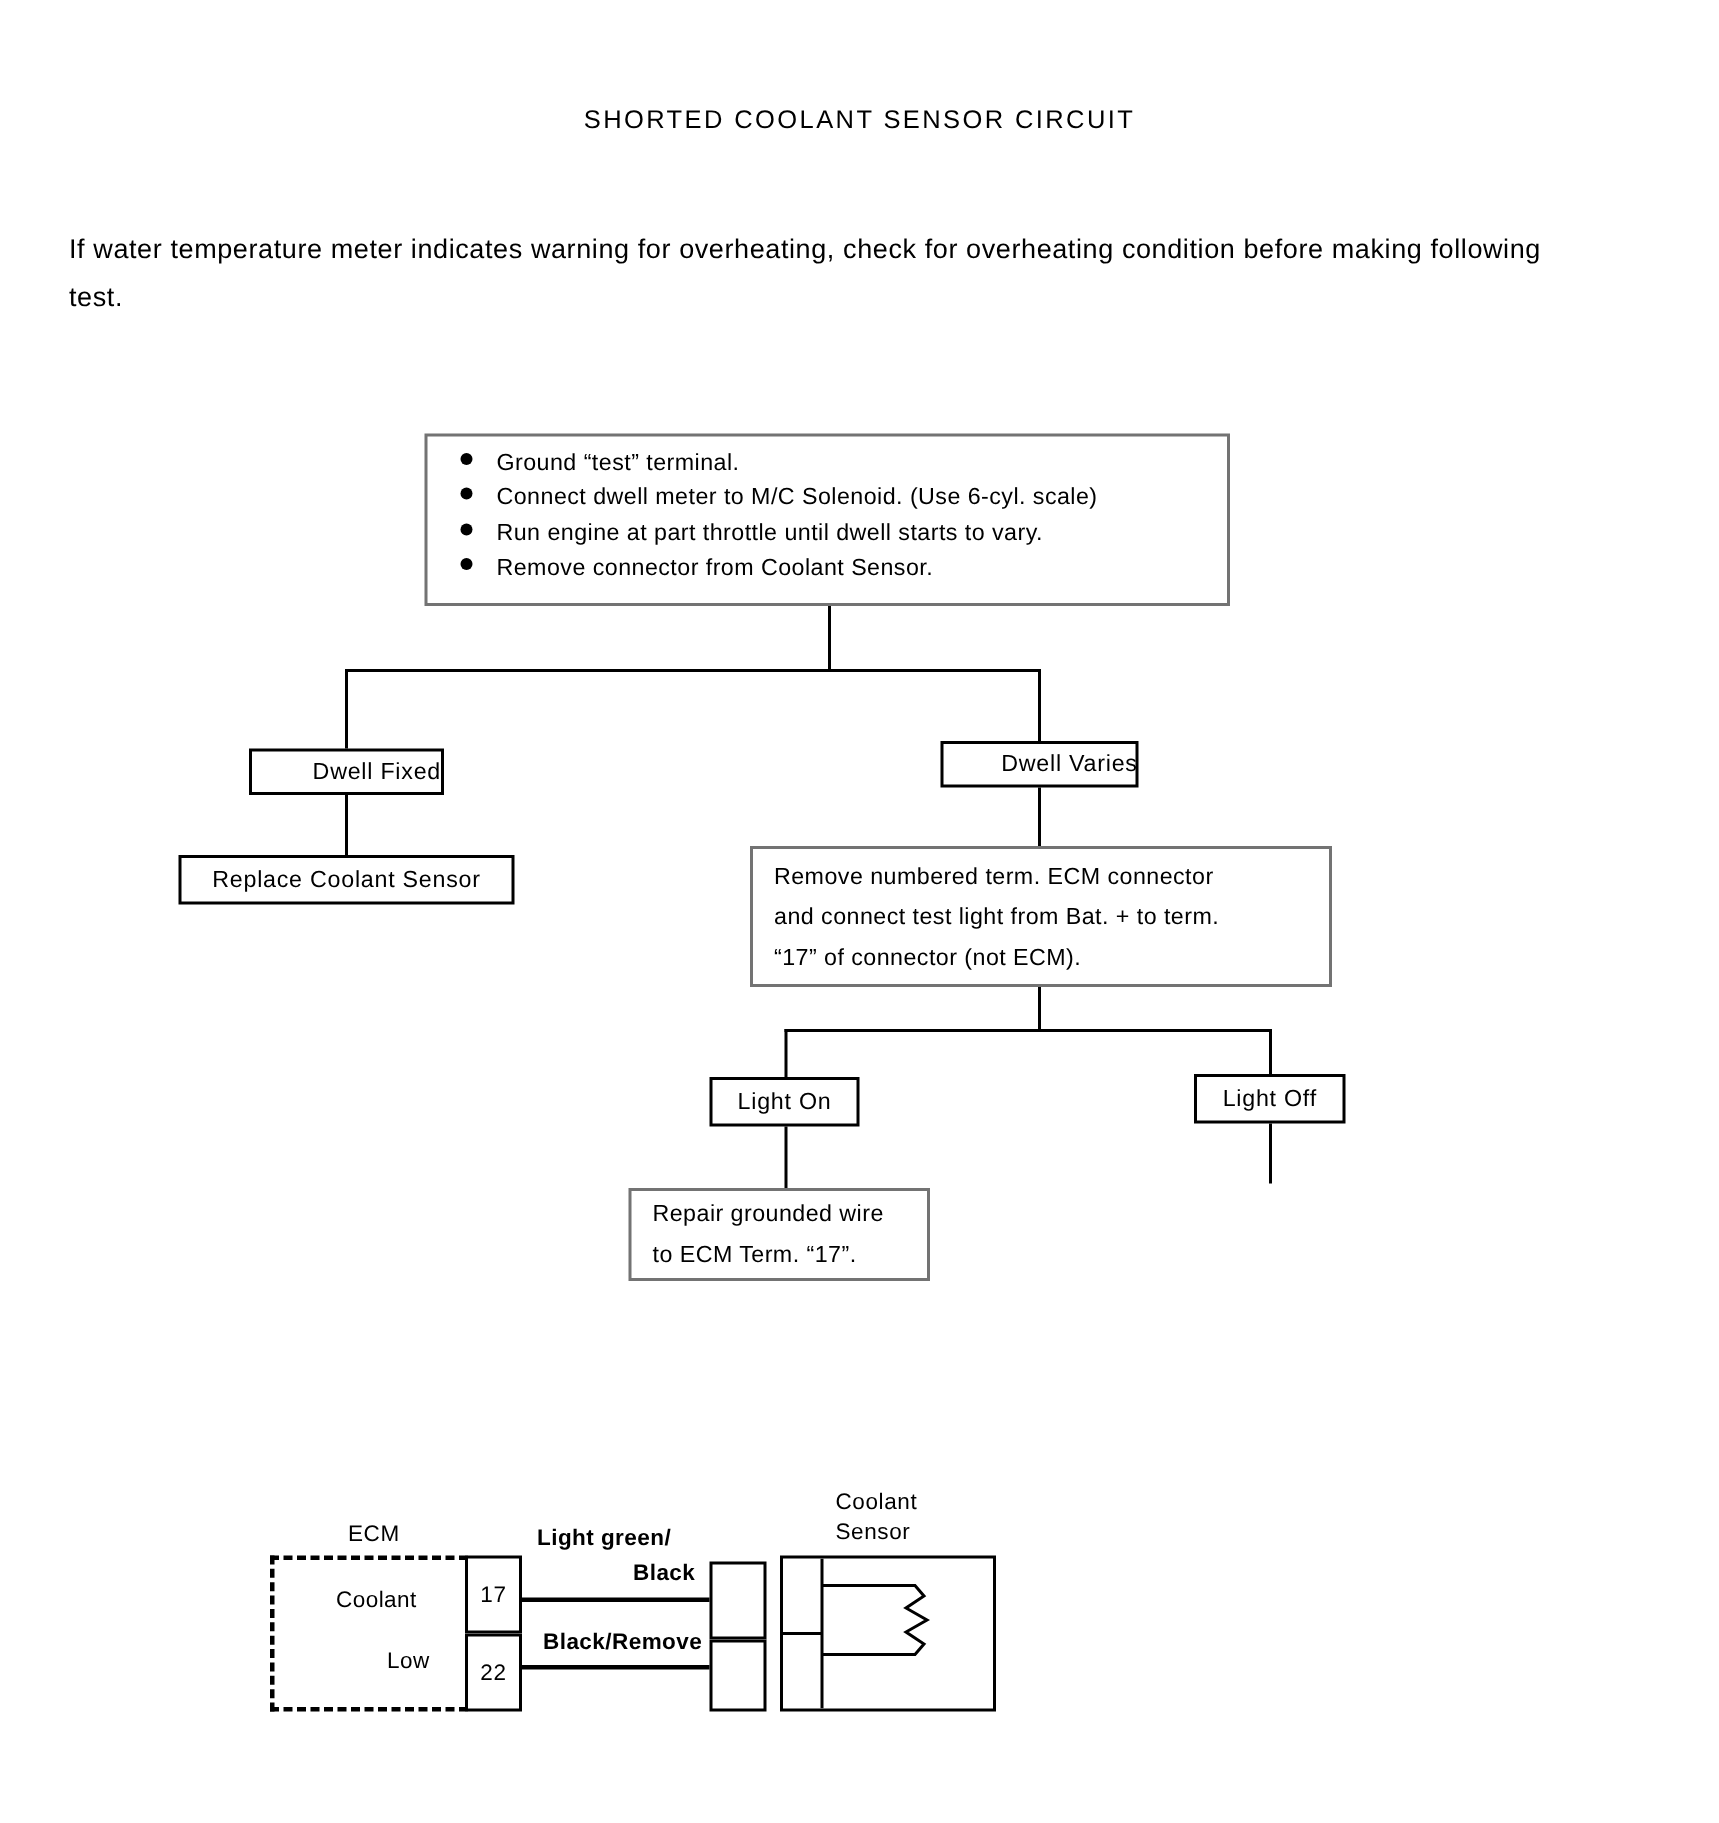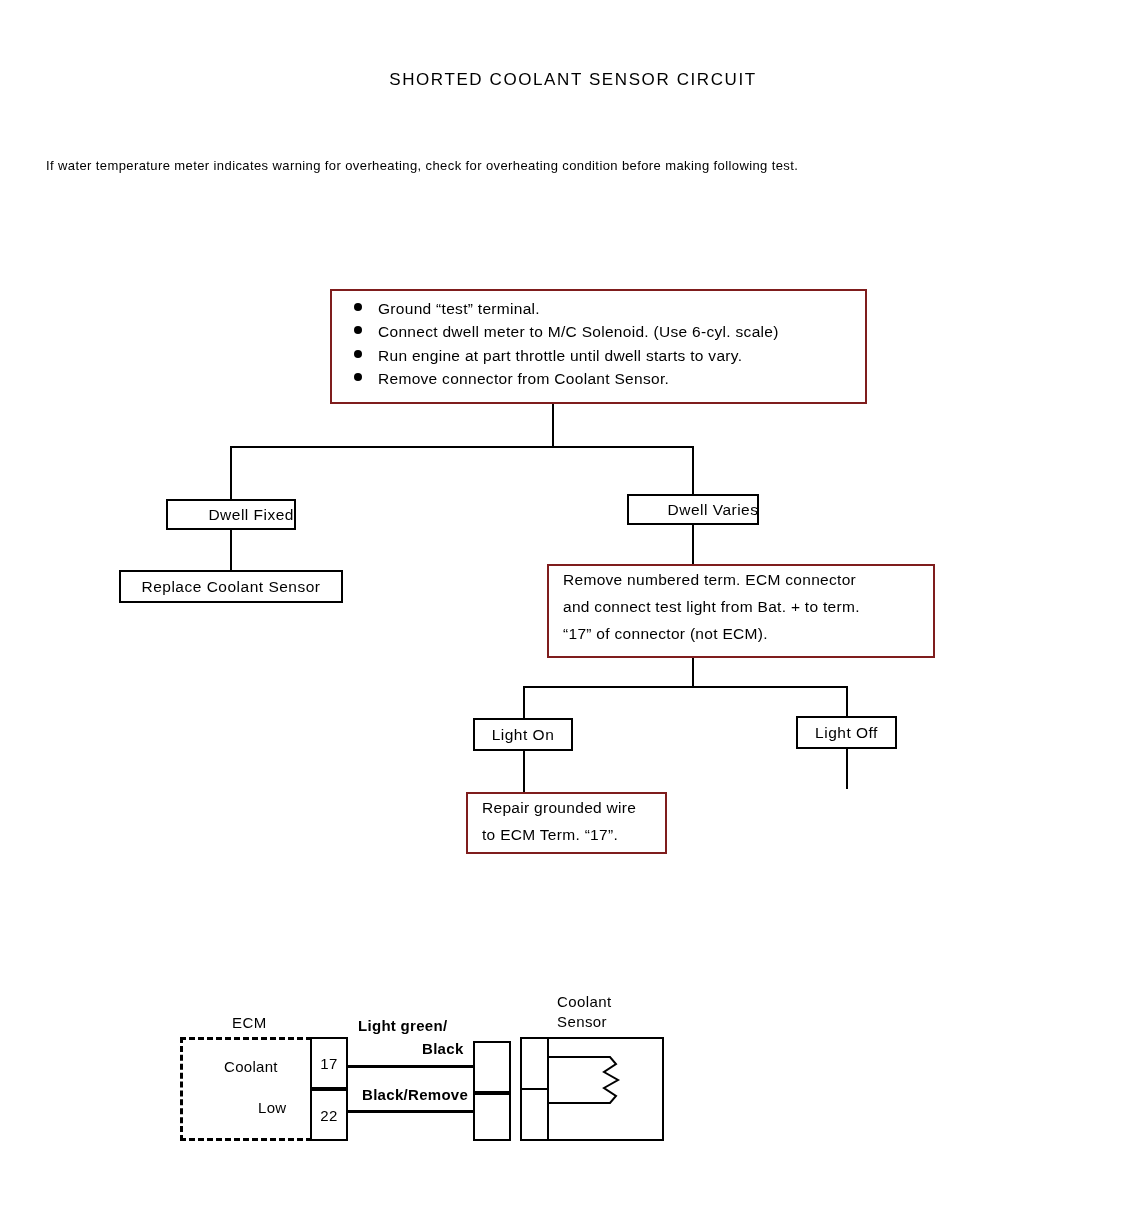--- a/index.html
+++ b/index.html
@@ -25,33 +25,33 @@
   #page-title {
     left: 0; top: 70px; width: 1146px;
     text-align: center;
     font-size: 17px;
     letter-spacing: 1.6px;
     font-weight: 500;
     white-space: nowrap;
   }
   #intro-text {
     left: 46px; top: 150px; width: 1020px;
-    font-size: 13px;
+    font-size: 18px;
     line-height: 32px;
     letter-spacing: 0.4px;
   }
 
   
   .box {
-    border: 2px solid #7f1d1d;
+    border: 2px solid #737373;
     background: #fff;
     box-sizing: border-box;
     display: flex;
     flex-direction: column;
-    margin-left: 47px;
+    justify-content: center;
   }
   .box-line {
     font-size: 15.5px;
     line-height: 27px;
     letter-spacing: 0.3px;
     white-space: nowrap;
   }
   .node-box {
     border: 2px solid #000;
     background: #fff;

